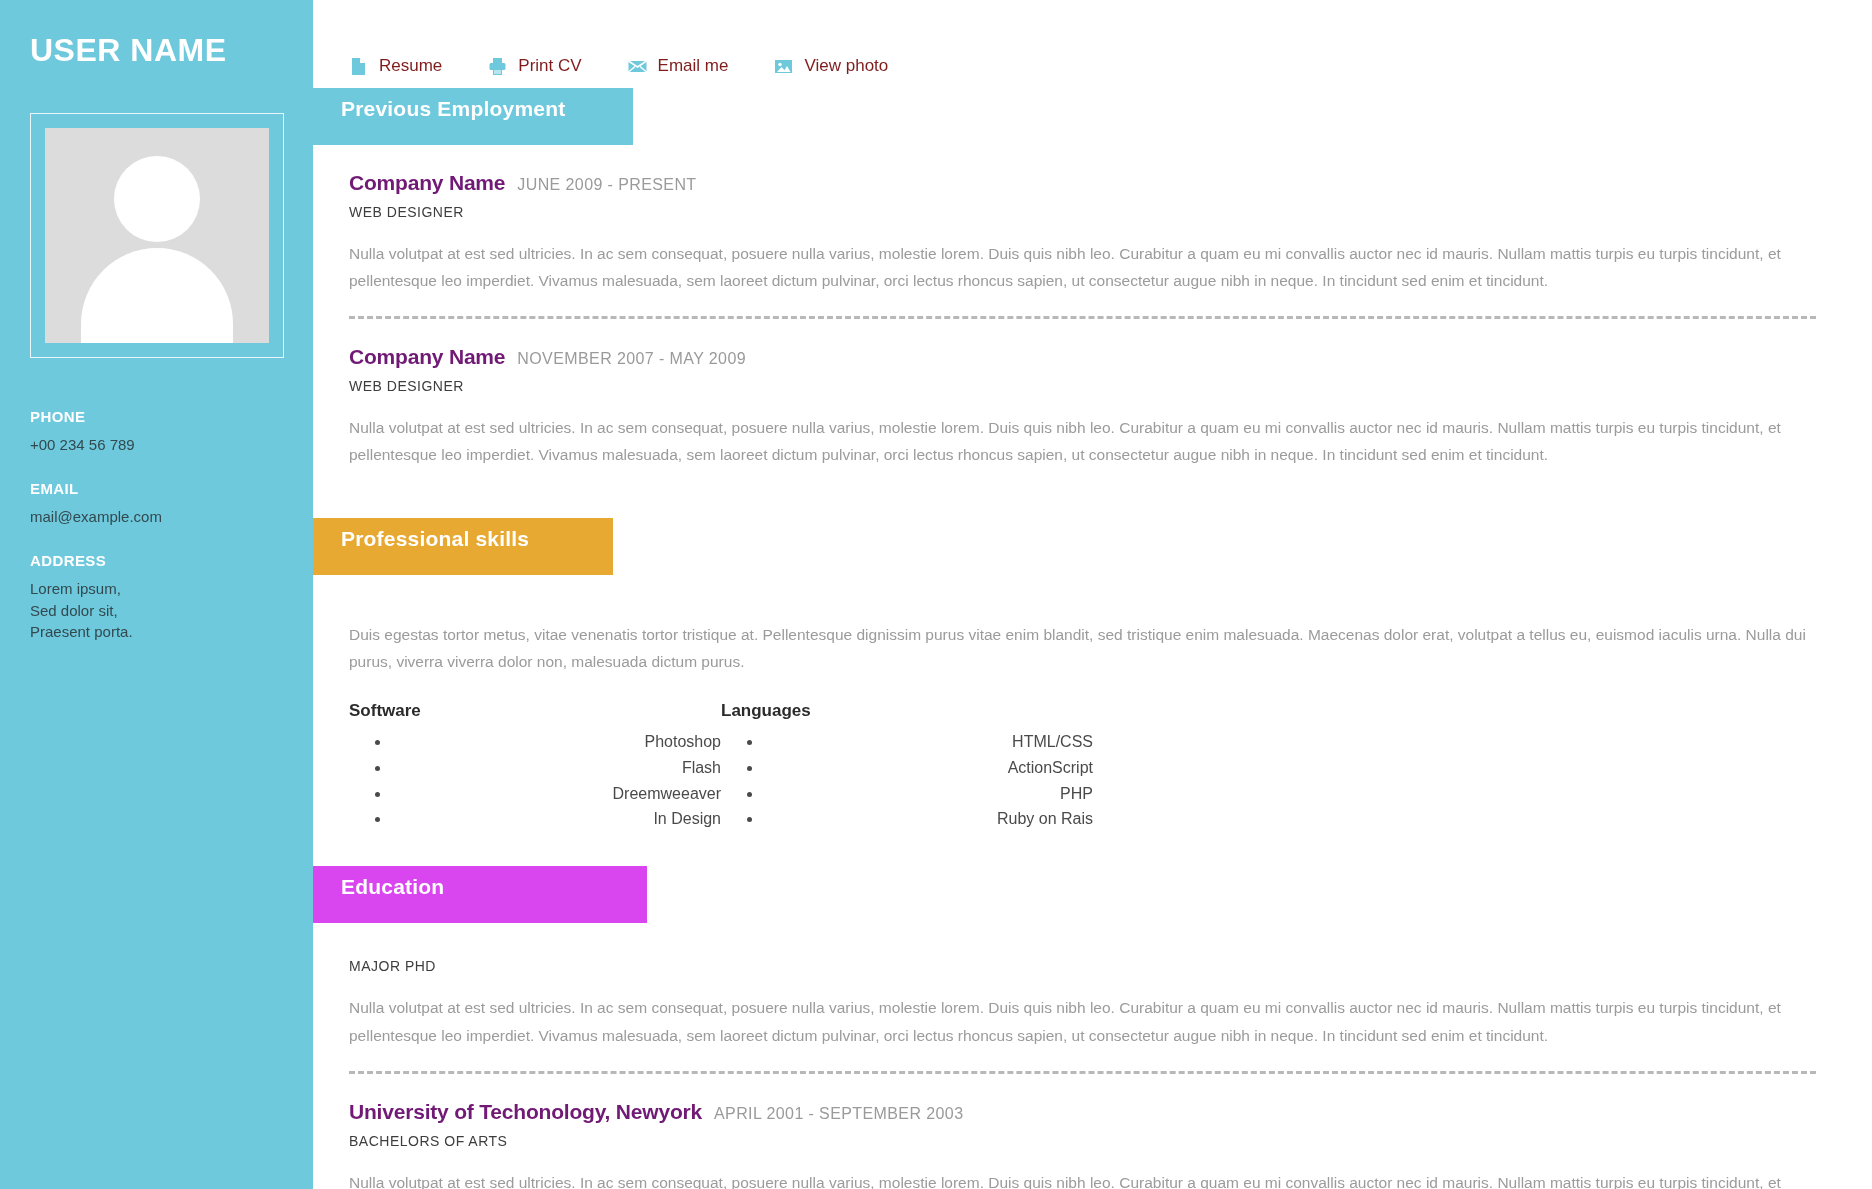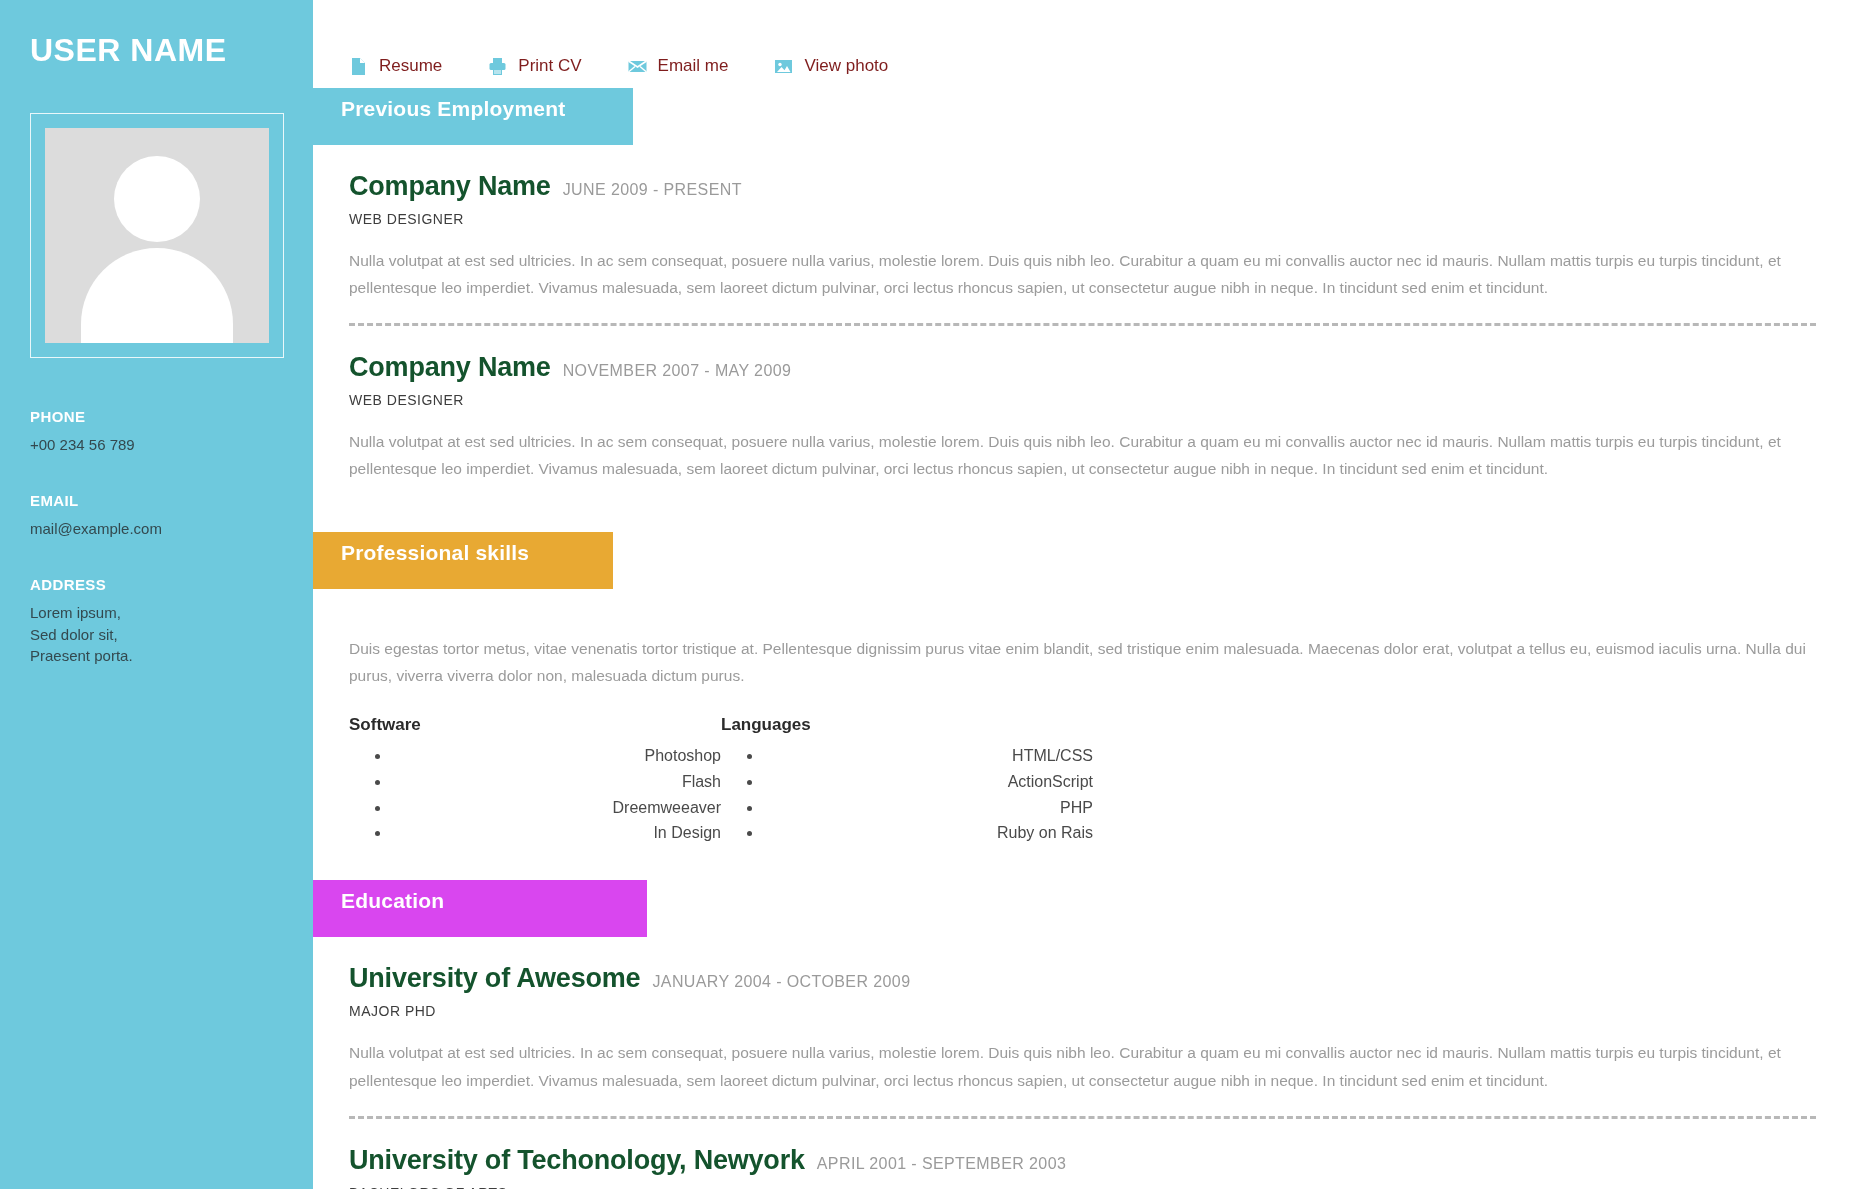--- a/index.html
+++ b/index.html
@@ -61,21 +61,21 @@
   .avatar-body {
     position: absolute;
     left: 50%;
     top: 120px;
     transform: translateX(-50%);
     width: 152px;
     height: 150px;
     border-radius: 76px 76px 0 0;
     background: #ffffff;
   }
-  .contact-block { margin-top: 36px; }
+  .contact-block { margin-top: 24px; }
   .contact-block.first { margin-top: 50px; }
   .contact-label {
     font-size: 15px;
     font-weight: bold;
     letter-spacing: 0.4px;
     color: #ffffff;
     margin-bottom: 9px;
   }
   .contact-value {
     font-size: 15px;
@@ -125,23 +125,23 @@
   .section-body { padding: 0 56px 0 36px; }
 
   .entry { padding-top: 26px; }
   .entry-head {
     display: flex;
     align-items: baseline;
     gap: 12px;
     flex-wrap: wrap;
   }
   .entry-title {
-    font-size: 27px;
-    font-weight: bold;
-    color: #14532d;
+    font-size: 21px;
+    font-weight: bold;
+    color: #701a75;
     letter-spacing: -0.2px;
   }
   .entry-dates {
     font-size: 16px;
     color: #9a9a9a;
     letter-spacing: 0.4px;
   }
   .entry-role {
     font-size: 14px;
     color: #3d3d3d;
@@ -328,24 +328,20 @@
       </div>
       <div class="spacer-lg"></div>
     </section>
 
     <div class="banner-wrap">
       <div class="banner education">Education</div>
     </div>
 
     <section class="section-body">
       <div class="entry">
-        <div class="entry-head">
-          <span class="entry-title">University of Awesome</span>
-          <span class="entry-dates">JANUARY 2004 - OCTOBER 2009</span>
-        </div>
         <div class="entry-role">MAJOR PHD</div>
         <p class="entry-desc">Nulla volutpat at est sed ultricies. In ac sem consequat, posuere nulla varius, molestie lorem. Duis quis nibh leo. Curabitur a quam eu mi convallis auctor nec id mauris. Nullam mattis turpis eu turpis tincidunt, et pellentesque leo imperdiet. Vivamus malesuada, sem laoreet dictum pulvinar, orci lectus rhoncus sapien, ut consectetur augue nibh in neque. In tincidunt sed enim et tincidunt.</p>
         <hr class="divider">
       </div>
 
       <div class="entry">
         <div class="entry-head">
           <span class="entry-title">University of Techonology, Newyork</span>
           <span class="entry-dates">APRIL 2001 - SEPTEMBER 2003</span>
         </div>

